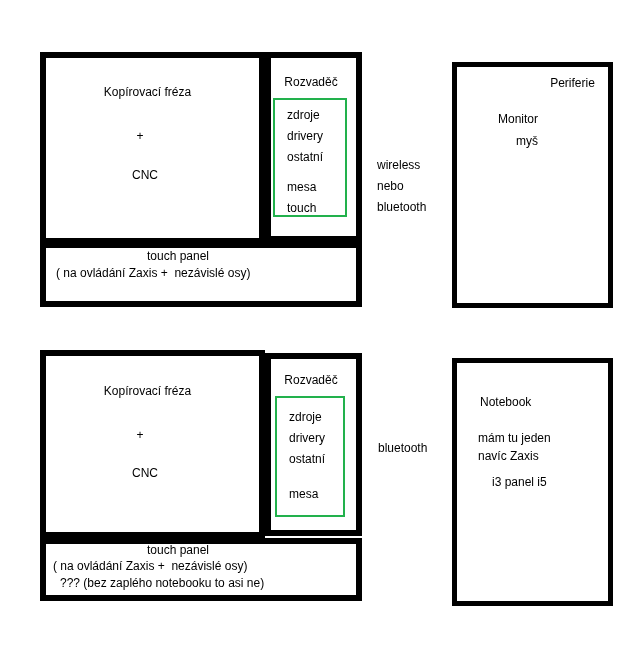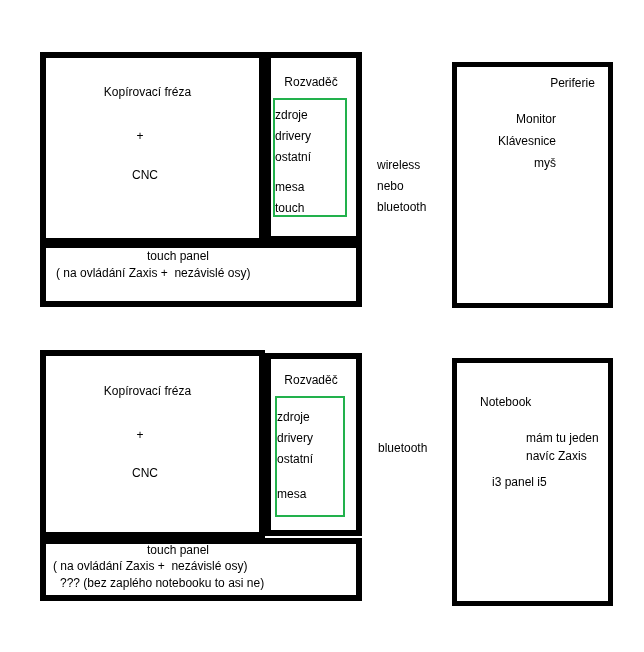--- a/index.html
+++ b/index.html
@@ -12,21 +12,21 @@
     font-size: 12px;
     color: #000000;
     overflow: hidden;
   }
   .abs { position: absolute; }
   .box { position: absolute; box-sizing: border-box; border: 6px solid #000000; background: #ffffff; }
   .box-thin { border-width: 5px; }
   .green-box {
     position: absolute; box-sizing: border-box;
     border: 2px solid #22b14c; background: #ffffff;
-    padding: 5px 0 0 0; line-height: 21px;
+    padding: 5px 0 0 12px; line-height: 21px;
   }
   .center { text-align: center; }
   .pre { white-space: pre; }
   .lh21 { line-height: 21px; }
   .lh22 { line-height: 22px; text-align: right; }
   .lh18 { line-height: 18px; }
 
   
   .machine-box-1   { left: 40px;  top: 52px;  width: 225px; height: 192px; }
   .machine-t1-1    { left: 40px;  top: 85px;  width: 215px; }
@@ -61,21 +61,21 @@
 
   .touch-box-2     { left: 40px;  top: 538px; width: 322px; height: 63px; }
   .touch-title-2   { left: 40px;  top: 543px; width: 276px; }
   .touch-note-2    { left: 53px;  top: 559px; }
   .touch-quest-2   { left: 60px;  top: 576px; }
 
   .link-label-2    { left: 378px; top: 441px; }
 
   .notebook-box    { left: 452px; top: 358px; width: 161px; height: 248px; }
   .notebook-title  { left: 480px; top: 383px; margin-top: 12px; }
-  .notebook-lines  { left: 478px; top: 429px; margin-left: 48px; }
+  .notebook-lines  { left: 478px; top: 429px; }
   .notebook-indent { left: 492px; top: 475px; }
 </style>
 </head>
 <body>
 
 <div class="canvas">
 
   <div class="box machine-box-1"></div>
   <div class="abs center machine-t1-1">Kopírovací fréza</div>
   <div class="abs center machine-t2-1">+</div>
@@ -98,21 +98,20 @@
   <div class="abs lh21 link-label-1">
     <div>wireless</div>
     <div>nebo</div>
     <div>bluetooth</div>
   </div>
 
   <div class="box box-thin periph-box"></div>
   <div class="abs center periph-title">Periferie</div>
   <div class="abs lh22 periph-items">
     <div>Monitor</div>
-    <div>Klávesnice</div>
     <div>myš</div>
   </div>
 
   <div class="box machine-box-2"></div>
   <div class="abs center machine-t1-2">Kopírovací fréza</div>
   <div class="abs center machine-t2-2">+</div>
   <div class="abs center machine-t3-2">CNC</div>
 
   <div class="box cabinet-box-2"></div>
   <div class="abs center cabinet-title-2">Rozvaděč</div>

